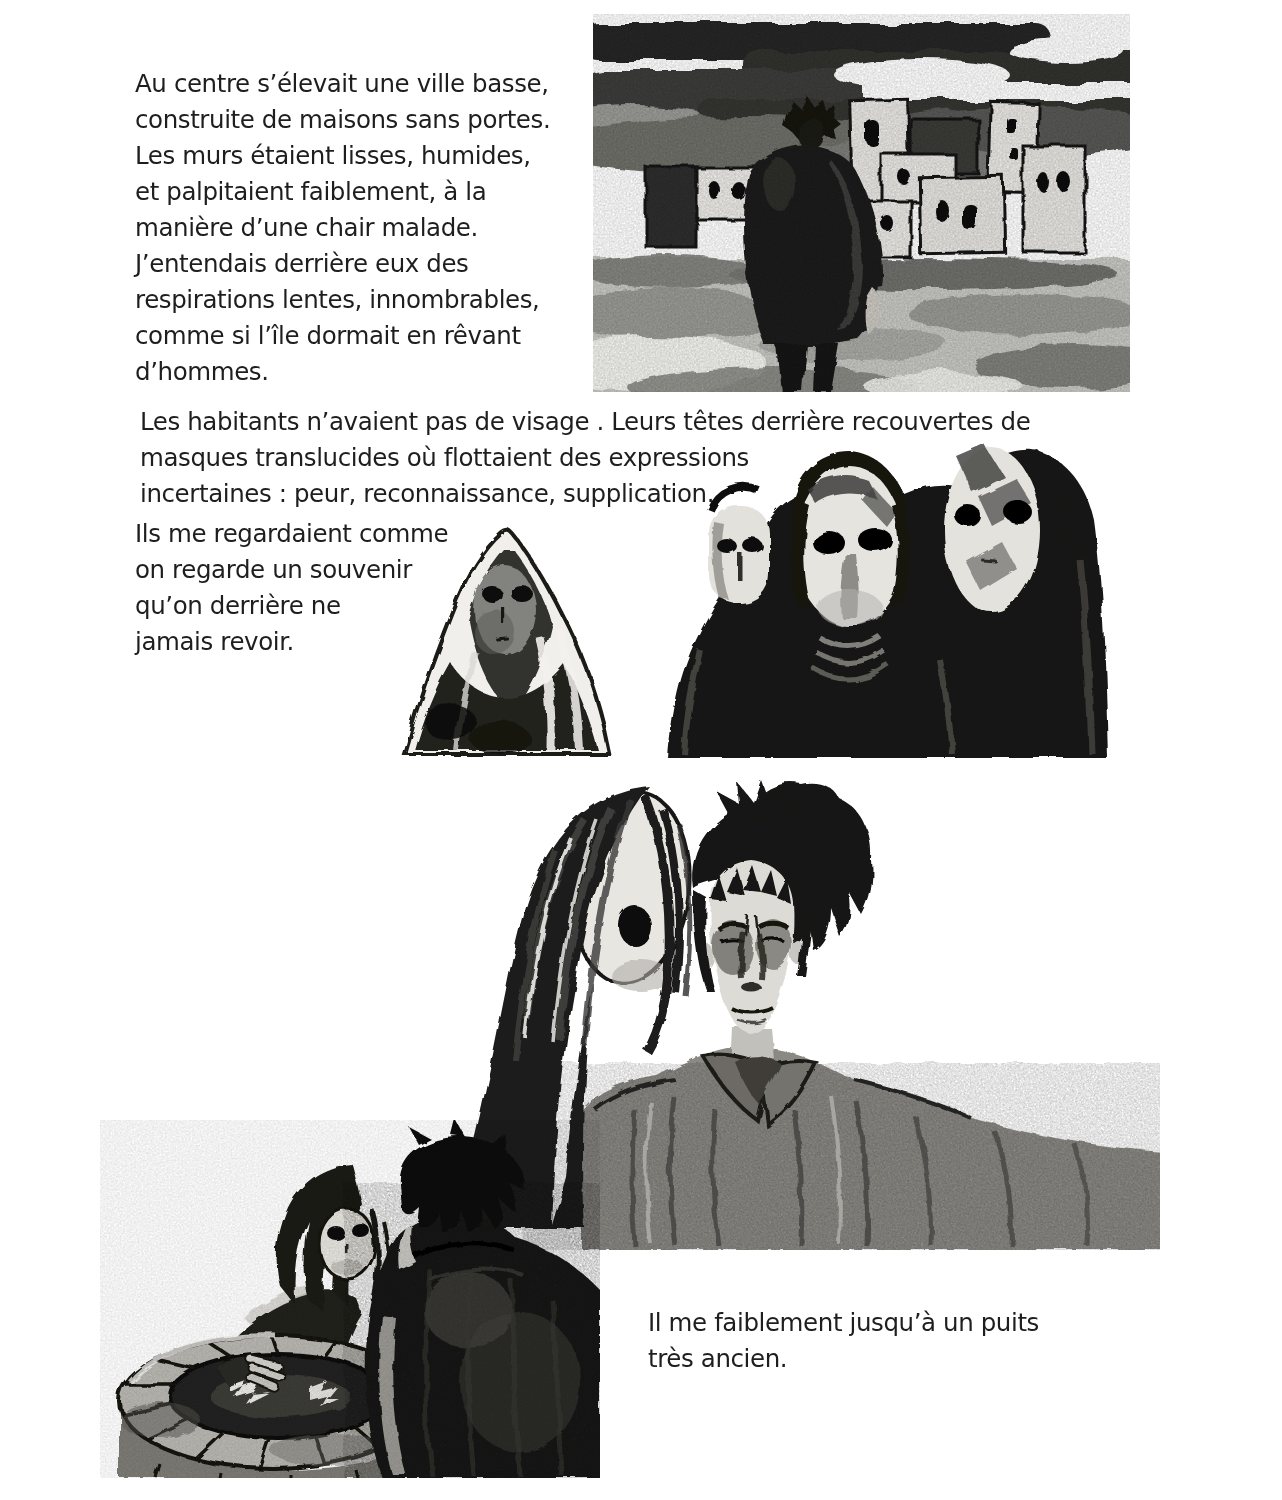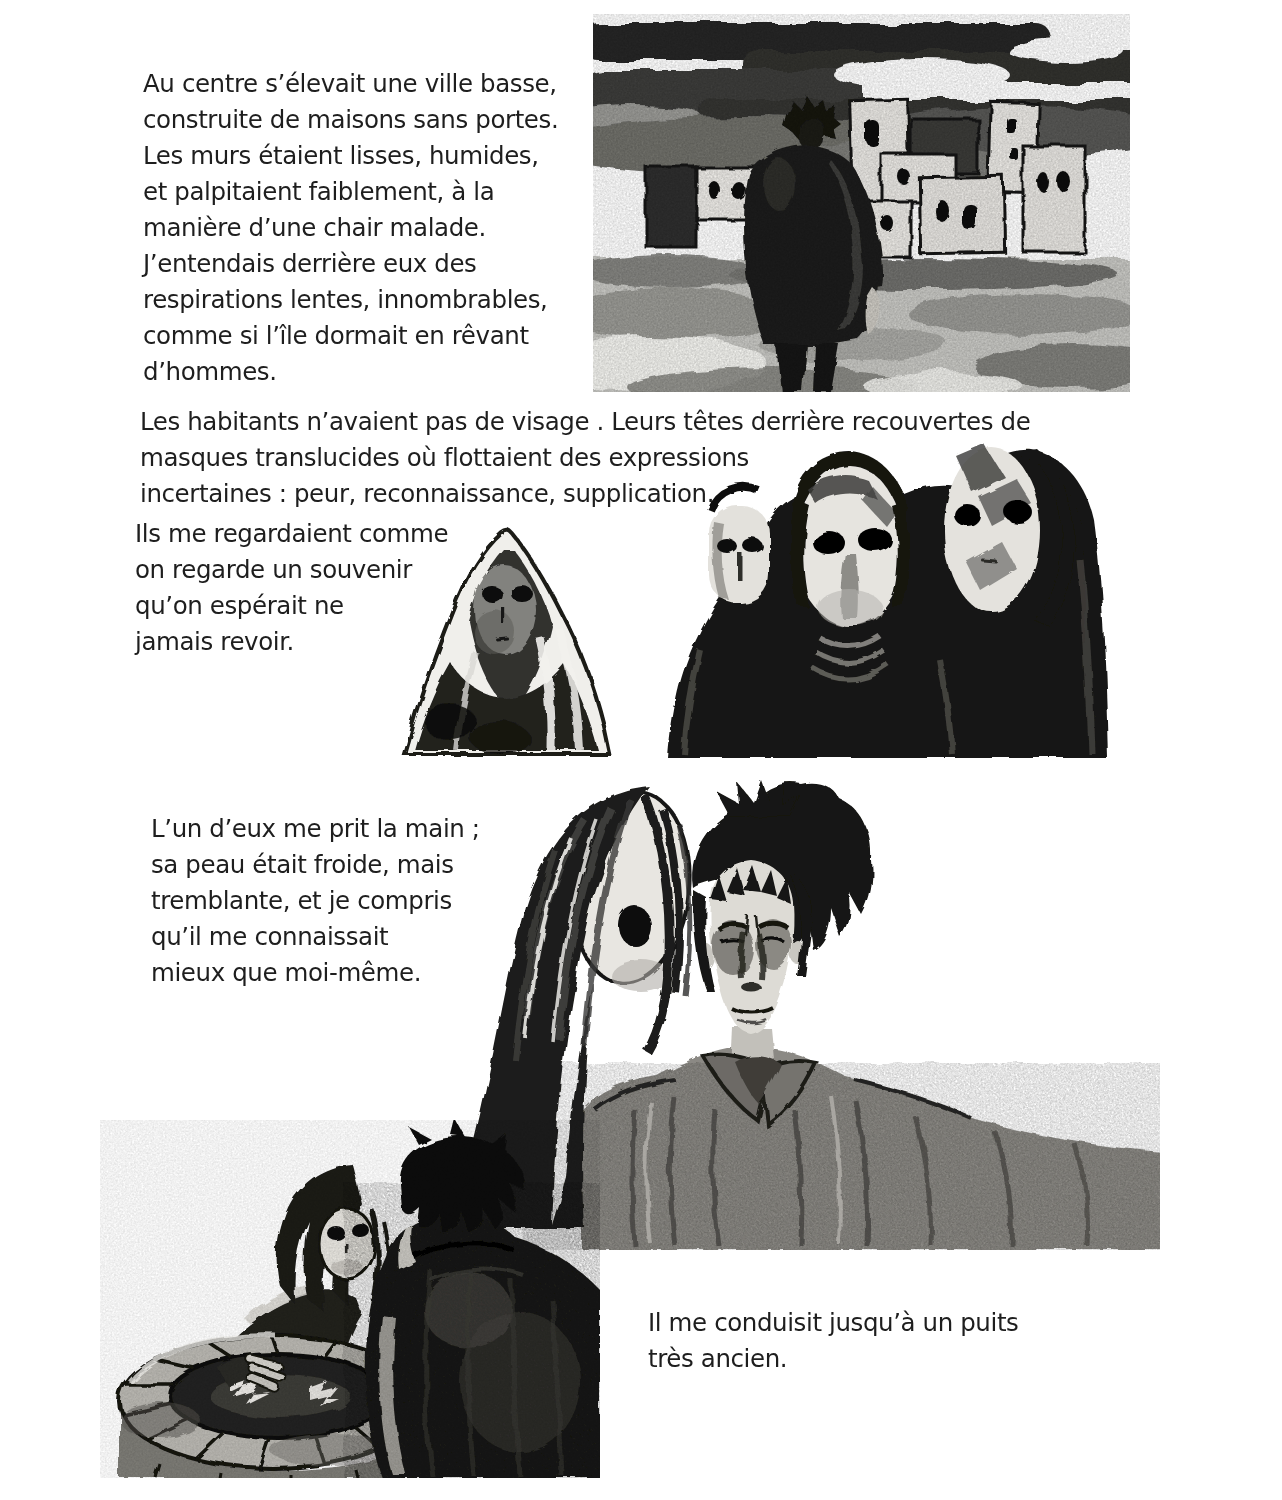--- a/index.html
+++ b/index.html
@@ -12,21 +12,21 @@
   }
   .narration{
     position:absolute;
     white-space:pre-line;
     color:#1e1e1e;
     font-size:24.5px;
     line-height:36px;
     letter-spacing:-0.4px;
     font-weight:500;
   }
-  .nb1{left:135px;top:66px;width:480px;margin-left:8px;}
+  .nb1{left:135px;top:66px;width:480px;}
   .nb2w{left:140px;top:404px;width:980px;}
   .nb2n{left:135px;top:516px;width:340px;}
   .nb3{left:151px;top:811px;width:350px;}
   .nb4{left:648px;top:1305px;width:440px;}
   .panel{position:absolute;}
   .panel svg{display:block;width:100%;height:100%;}
   .p-city{left:593px;top:14px;width:537px;height:378px;}
   .p-crowd{left:380px;top:440px;width:745px;height:318px;}
   .p-encounter{left:435px;top:780px;width:725px;height:470px;}
   .p-well{left:100px;top:1120px;width:500px;height:358px;}
@@ -60,28 +60,23 @@
 manière d’une chair malade.
 J’entendais derrière eux des
 respirations lentes, innombrables,
 comme si l’île dormait en rêvant
 d’hommes.</div>
   <div class="narration nb2w">Les habitants n’avaient pas de visage . Leurs têtes derrière recouvertes de
 masques translucides où flottaient des expressions
 incertaines : peur, reconnaissance, supplication.</div>
   <div class="narration nb2n">Ils me regardaient comme
 on regarde un souvenir
-qu’on espérait ne
+qu’on derrière ne
 jamais revoir.</div>
-  <div class="narration nb3">L’un d’eux me prit la main ;
-sa peau était froide, mais
-tremblante, et je compris
-qu’il me connaissait
-mieux que moi-même.</div>
-  <div class="narration nb4">Il me conduisit jusqu’à un puits
+  <div class="narration nb4">Il me faiblement jusqu’à un puits
 très ancien.</div>
 
   <div class="panel p-city" role="img" aria-label="Homme de dos marchant vers une ville basse de maisons sans portes sous un ciel sombre">
     <svg viewBox="0 0 537 378" xmlns="http://www.w3.org/2000/svg">
       <g filter="url(#roughL)">
         <rect x="-12" y="8" width="470" height="38" rx="17" fill="#272725"></rect>
         <rect x="150" y="36" width="410" height="32" rx="14" fill="#30302e"></rect>
         <rect x="-12" y="56" width="285" height="50" rx="20" fill="#3c3c3a"></rect>
         <ellipse cx="330" cy="62" rx="88" ry="17" fill="#ffffff"></ellipse>
         <ellipse cx="472" cy="36" rx="58" ry="12" fill="#ffffff"></ellipse>

